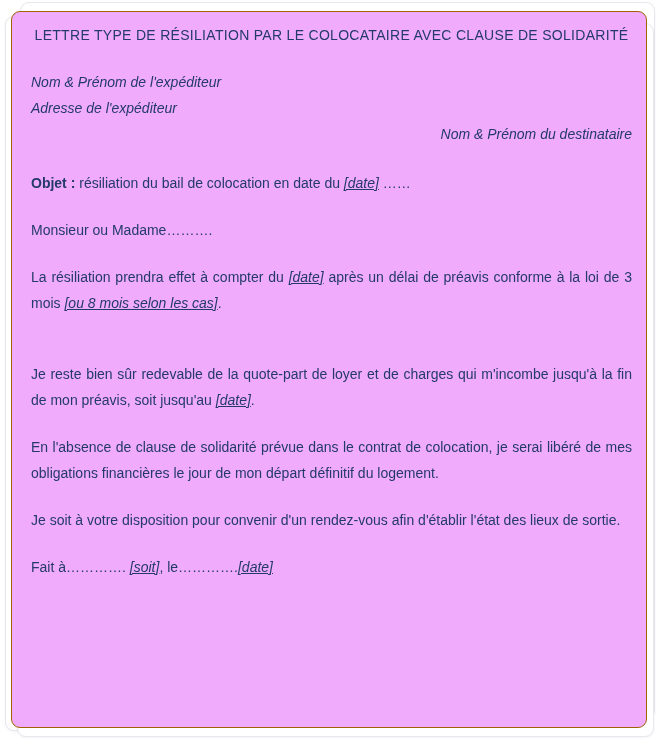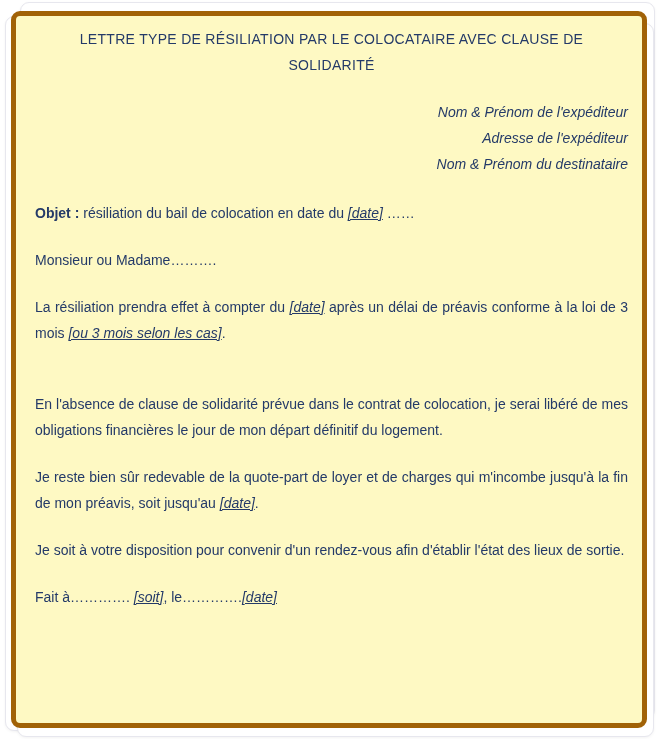--- a/index.html
+++ b/index.html
@@ -24,37 +24,37 @@
     border: 1px solid #e7e7ee;
     border-radius: 9px;
     box-shadow: 0 1px 3px rgba(0,0,0,0.05);
   }
   .b1 { top: -9px; left: 9px; right: -8px; bottom: 9px; }
   .b2 { top: 5px; left: -6px; right: 12px; bottom: -3px; }
   .b3 { top: 12px; left: 6px; right: -7px; bottom: -9px; }
   .sheet {
     position: absolute;
     inset: 0;
-    background: #fef9c3;
-    border: 5px solid #a16207;
+    background: #f0abfc;
+    border: 1px solid #a16207;
     border-radius: 9px;
     box-sizing: border-box;
     padding: 10px 14px 0 19px;
     color: #243a68;
     font-size: 14px;
     line-height: 26px;
   }
   p { margin: 0 0 21px 0; }
   .title {
     text-align: center;
     letter-spacing: 0.3px;
     margin-bottom: 21px;
   }
   .meta { font-style: italic; }
-  .addr-line { margin: 0; text-align: right; }
+  .addr-line { margin: 0; }
   .recipient-block { margin-bottom: 23px; font-style: italic; }
   .right { text-align: right; }
   .justify { text-align: justify; }
   .spacer { height: 24px; }
   em { font-style: italic; text-decoration: underline; }
   strong { font-weight: bold; }
   .signature { margin-bottom: 0; }
 </style>
 </head>
 <body>
@@ -75,27 +75,27 @@
 
     <div class="meta right recipient-block">
       <p class="addr-line">Nom &amp; Prénom du destinataire</p>
     </div>
 
     <p><strong>Objet :</strong><span> résiliation du bail de colocation en date du </span><em>[date]</em><span> ……</span></p>
 
     <p>Monsieur ou Madame……….</p>
 
 
-    <p class="justify"><span>La résiliation prendra effet à compter du </span><em>[date]</em><span> après un délai de préavis conforme à la loi de 3 mois </span><em>[ou 3 mois selon les cas]</em><span>.</span></p>
+    <p class="justify"><span>La résiliation prendra effet à compter du </span><em>[date]</em><span> après un délai de préavis conforme à la loi de 3 mois </span><em>[ou 8 mois selon les cas]</em><span>.</span></p>
 
     <div class="spacer"></div>
 
+    <p class="justify"><span>Je reste bien sûr redevable de la quote-part de loyer et de charges qui m'incombe jusqu'à la fin de mon préavis, soit jusqu'au </span><em>[date]</em><span>.</span></p>
+
     <p class="justify">En l'absence de clause de solidarité prévue dans le contrat de colocation, je serai libéré de mes obligations financières le jour de mon départ définitif du logement.</p>
-
-    <p class="justify"><span>Je reste bien sûr redevable de la quote-part de loyer et de charges qui m'incombe jusqu'à la fin de mon préavis, soit jusqu'au </span><em>[date]</em><span>.</span></p>
 
     <p>Je soit à votre disposition pour convenir d'un rendez-vous afin d'établir l'état des lieux de sortie.</p>
 
     <p><span>Fait à…………. </span><em>[soit]</em><span>, le………….</span><em>[date]</em></p>
 
 
   </div>
 </div>
 
 </body></html>

